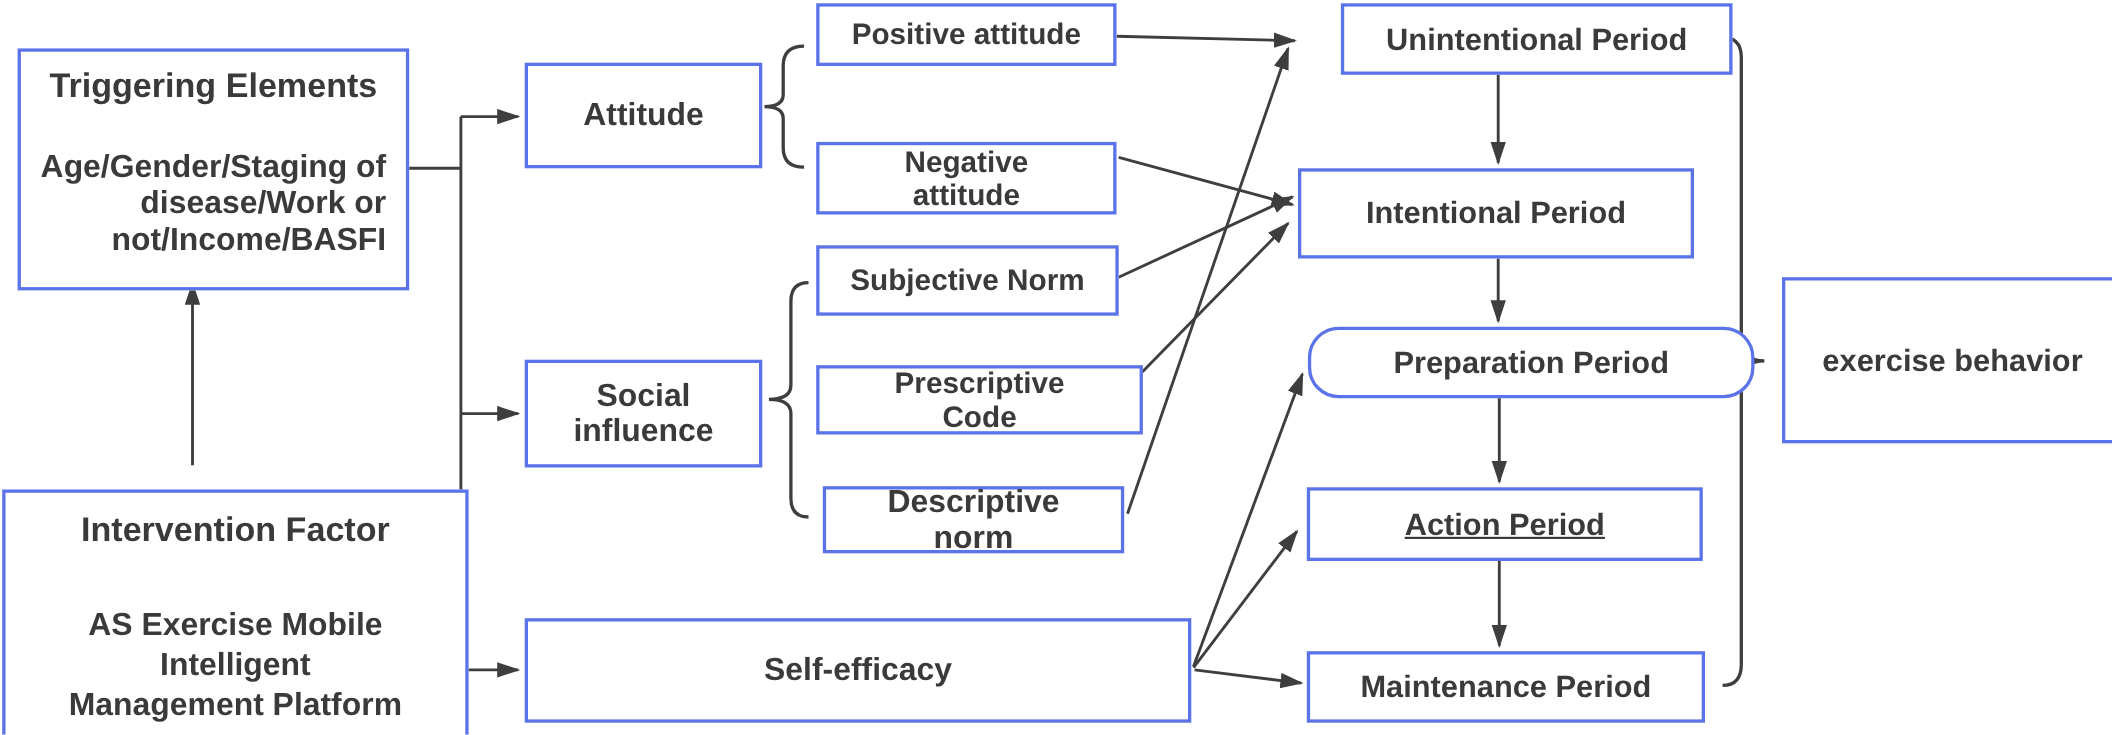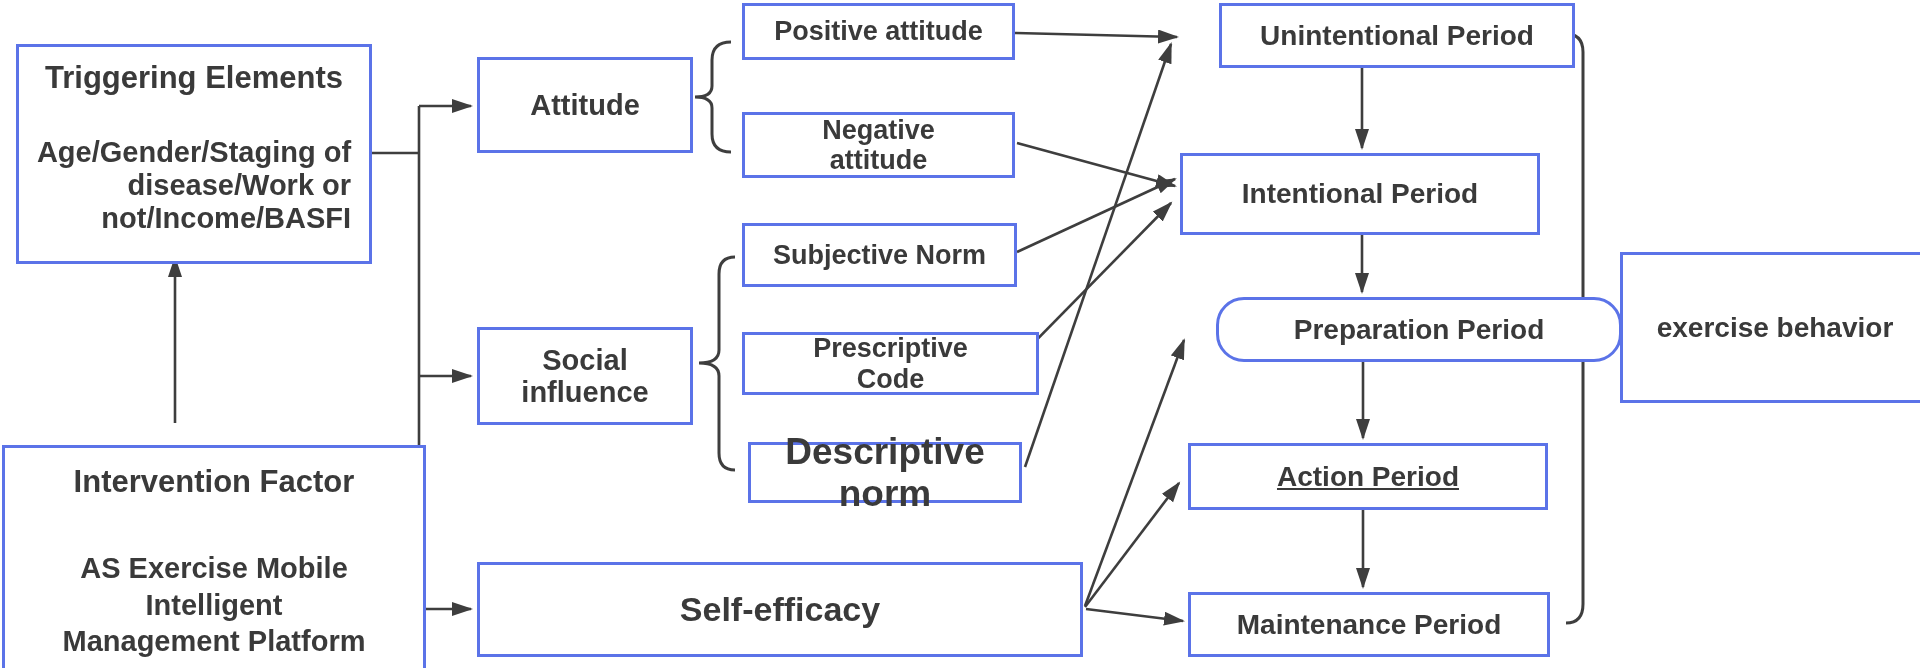--- a/index.html
+++ b/index.html
@@ -33,31 +33,31 @@
   .bigbox{justify-content:flex-start;}
   #box-triggering{left:16px;top:32px;width:356px;height:220px;font-size:29px;margin-top:12px;}
   #box-triggering .title{font-size:31px;margin-top:14px;}
   #box-triggering .body{margin-top:40px;line-height:1.14;text-align:right;}
   #box-intervention{left:2px;top:445px;width:424px;height:234px;font-size:29px;}
   #box-intervention .title{font-size:31px;margin-top:17px;}
   #box-intervention .body{margin-top:50px;line-height:1.27;}
   
   #box-attitude{left:477px;top:57px;width:216px;height:96px;font-size:29px;}
   #box-social{left:477px;top:327px;width:216px;height:98px;font-size:29px;}
-  #box-selfefficacy{left:477px;top:562px;width:606px;height:95px;font-size:34px;}
+  #box-selfefficacy{left:477px;top:562px;width:606px;height:95px;font-size:29px;}
   
   #box-positive{left:742px;top:3px;width:273px;height:57px;font-size:27px;}
-  #box-negative{left:742px;top:112px;width:273px;height:66px;font-size:27px;}
+  #box-negative{left:742px;top:129px;width:273px;height:66px;font-size:27px;}
   #box-subjective{left:742px;top:223px;width:275px;height:64px;font-size:27px;}
   #box-prescriptive{left:742px;top:332px;width:297px;height:63px;font-size:27px;}
-  #box-descriptive{left:748px;top:442px;width:274px;height:61px;font-size:37px;}
+  #box-descriptive{left:748px;top:442px;width:274px;height:61px;font-size:29px;}
   
   #box-unintentional{left:1183px;top:3px;width:356px;height:65px;font-size:28px;margin-left:36px;}
   #box-intentional{left:1180px;top:153px;width:360px;height:82px;font-size:28px;}
-  #box-preparation{left:1216px;top:297px;width:406px;height:65px;font-size:28px;border-radius:28px;}
+  #box-preparation{left:1189px;top:297px;width:406px;height:65px;font-size:28px;border-radius:28px;}
   #box-action{left:1188px;top:443px;width:360px;height:67px;font-size:28px;text-decoration:underline;}
   #box-maintenance{left:1188px;top:592px;width:362px;height:65px;font-size:28px;}
   
   #box-outcome{left:1620px;top:252px;width:310px;height:151px;font-size:28px;}
 </style>
 </head>
 <body>
 
 <div id="canvas">
 

